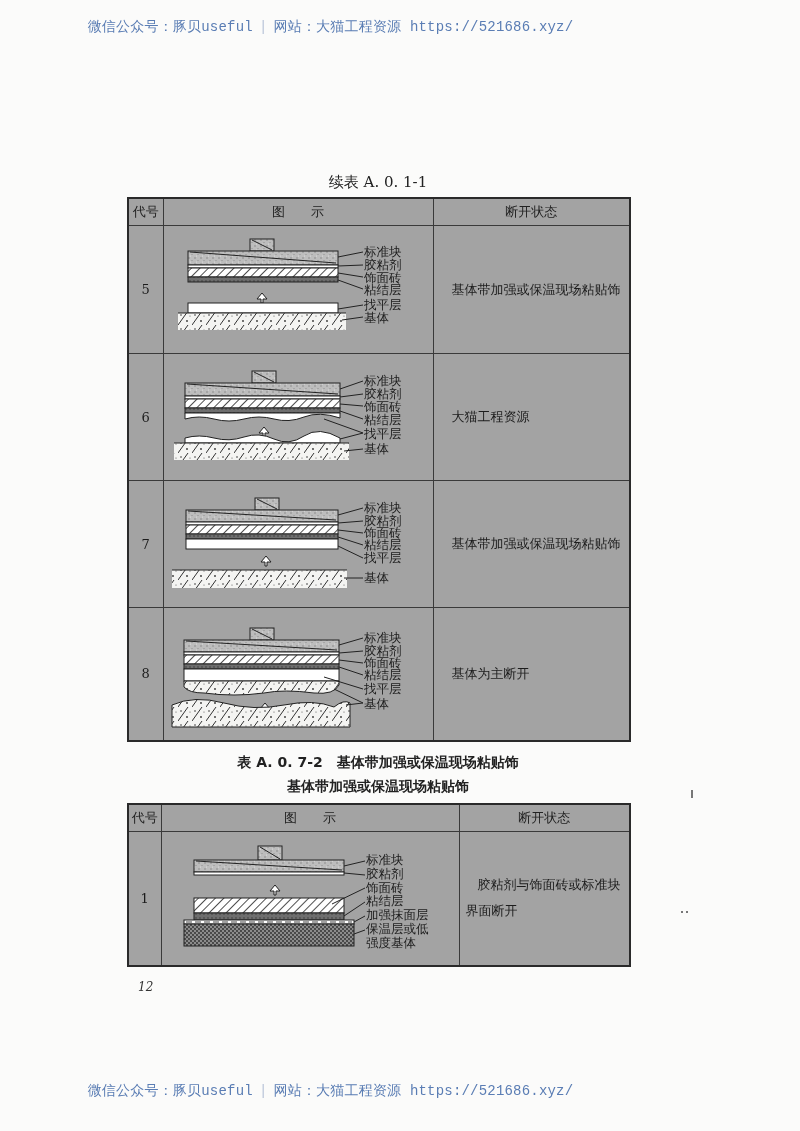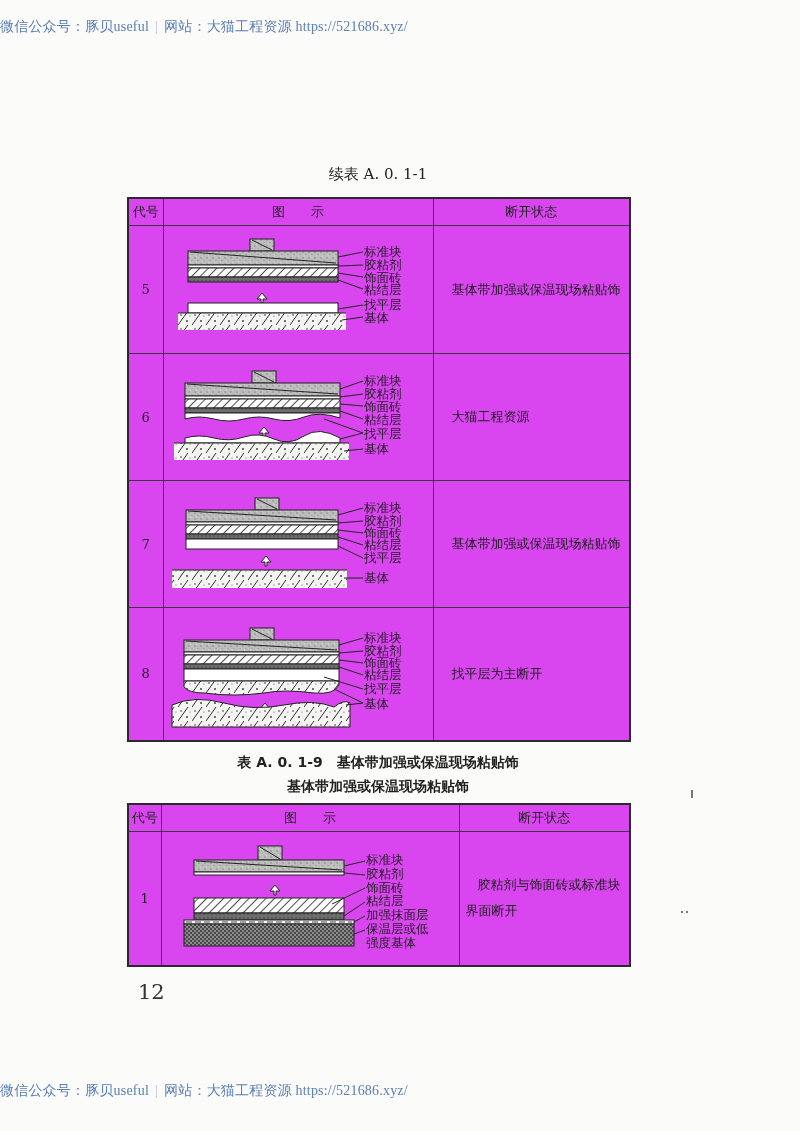--- a/index.html
+++ b/index.html
@@ -3,47 +3,47 @@
 <meta charset="utf-8">
 <style>
   html, body { margin:0; padding:0; }
   body {
     width:800px; height:1131px; position:relative; overflow:hidden;
     background:#fbfbfa;
     font-family:"DejaVu Serif", "Liberation Serif", serif;
     color:#1c1c1c;
   }
   .wm {
-    position:absolute; left:0; width:661px; text-align:left;
+    position:absolute; left:0; width:661px; text-align:center;
     font-size:14px; color:#5a7db4; letter-spacing:0.2px;
-    font-family:Liberation Serif, serif;
+    font-family:Liberation Mono, monospace;
   }
   .wm .sep { color:#b8c4d8; margin:0 6px; }
   .caption {
     position:absolute; left:127px; width:502px; text-align:center;
     font-size:15px; color:#222;
   }
   .caption.bold { font-weight:bold; font-family:"DejaVu Sans", sans-serif; font-size:14px; }
   table.grid {
     position:absolute; border-collapse:collapse; table-layout:fixed;
-    border:2px solid #2a2a2a; background:#d946ef;
+    border:2px solid #2a2a2a; background:#a3a3a3;
   }
   table.grid td, table.grid th {
     border:1px solid #3a3a3a; padding:0; vertical-align:middle;
   }
   table.grid th {
     font-weight:normal; font-size:13px; height:26px; color:#222;
   }
   .code { text-align:center; font-size:13px; }
   .status { font-size:13px; padding-left:18px !important; line-height:26px; padding-right:6px !important; }
   .fig { position:relative; }
   svg { display:block; }
   .lbl { font-size:12.5px; font-family:"DejaVu Sans", sans-serif; fill:#1c1c1c; }
   .pagenum {
-    position:absolute; left:138px; top:980px; font-size:21px; 
+    position:absolute; left:138px; top:980px; font-size:12px; font-style:italic;
     font-family:"DejaVu Serif", serif; color:#333;
   }
   .speck { position:absolute; width:2px; height:2px; background:#777; }
 </style>
 </head>
 <body>
 
 <svg width="0" height="0" style="position:absolute">
   <defs>
     <pattern id="hatch" width="6" height="6" patternUnits="userSpaceOnUse" patternTransform="rotate(45)">
@@ -72,21 +72,21 @@
       <rect width="4" height="4" fill="#6e6e6e"></rect>
       <circle cx="2" cy="2" r="0.7" fill="#333"></circle>
     </pattern>
   </defs>
 </svg>
 
 <div class="wm" style="top:18px;">
   <span>微信公众号：豚贝useful</span><span class="sep">|</span><span>网站：大猫工程资源 https://521686.xyz/</span>
 </div>
 
-<div class="caption" style="top:165px;">续表 A. 0. 1-1</div>
+<div class="caption" style="top:173px;">续表 A. 0. 1-1</div>
 
 <table class="grid" style="left:127px; top:197px; width:502px;">
   <colgroup>
       <col style="width:35px">
       <col style="width:270px">
       <col style="width:197px">
     </colgroup>
   <tbody>
       <tr>
     <th>代号</th>
@@ -223,26 +223,26 @@
           <line x1="182" y1="96" x2="199" y2="94"></line>
         </g>
         <text class="lbl" x="200" y="33">标准块</text>
         <text class="lbl" x="200" y="46">胶粘剂</text>
         <text class="lbl" x="200" y="58">饰面砖</text>
         <text class="lbl" x="200" y="70">粘结层</text>
         <text class="lbl" x="200" y="84">找平层</text>
         <text class="lbl" x="200" y="99">基体</text>
       </svg>
     </td>
-    <td class="status"><span>找平层为主断开</span></td>
+    <td class="status"><span>基体为主断开</span></td>
   </tr>
 </tbody>
   </table>
 
-<div class="caption bold" style="top:754px;">表 A. 0. 1-9　基体带加强或保温现场粘贴饰</div>
+<div class="caption bold" style="top:754px;">表 A. 0. 7-2　基体带加强或保温现场粘贴饰</div>
 <div class="caption bold" style="top:778px;">基体带加强或保温现场粘贴饰</div>
 
 <table class="grid" style="left:127px; top:803px; width:502px;">
   <colgroup>
       <col style="width:33px">
       <col style="width:298px">
       <col style="width:171px">
     </colgroup>
   <tbody>
       <tr>

